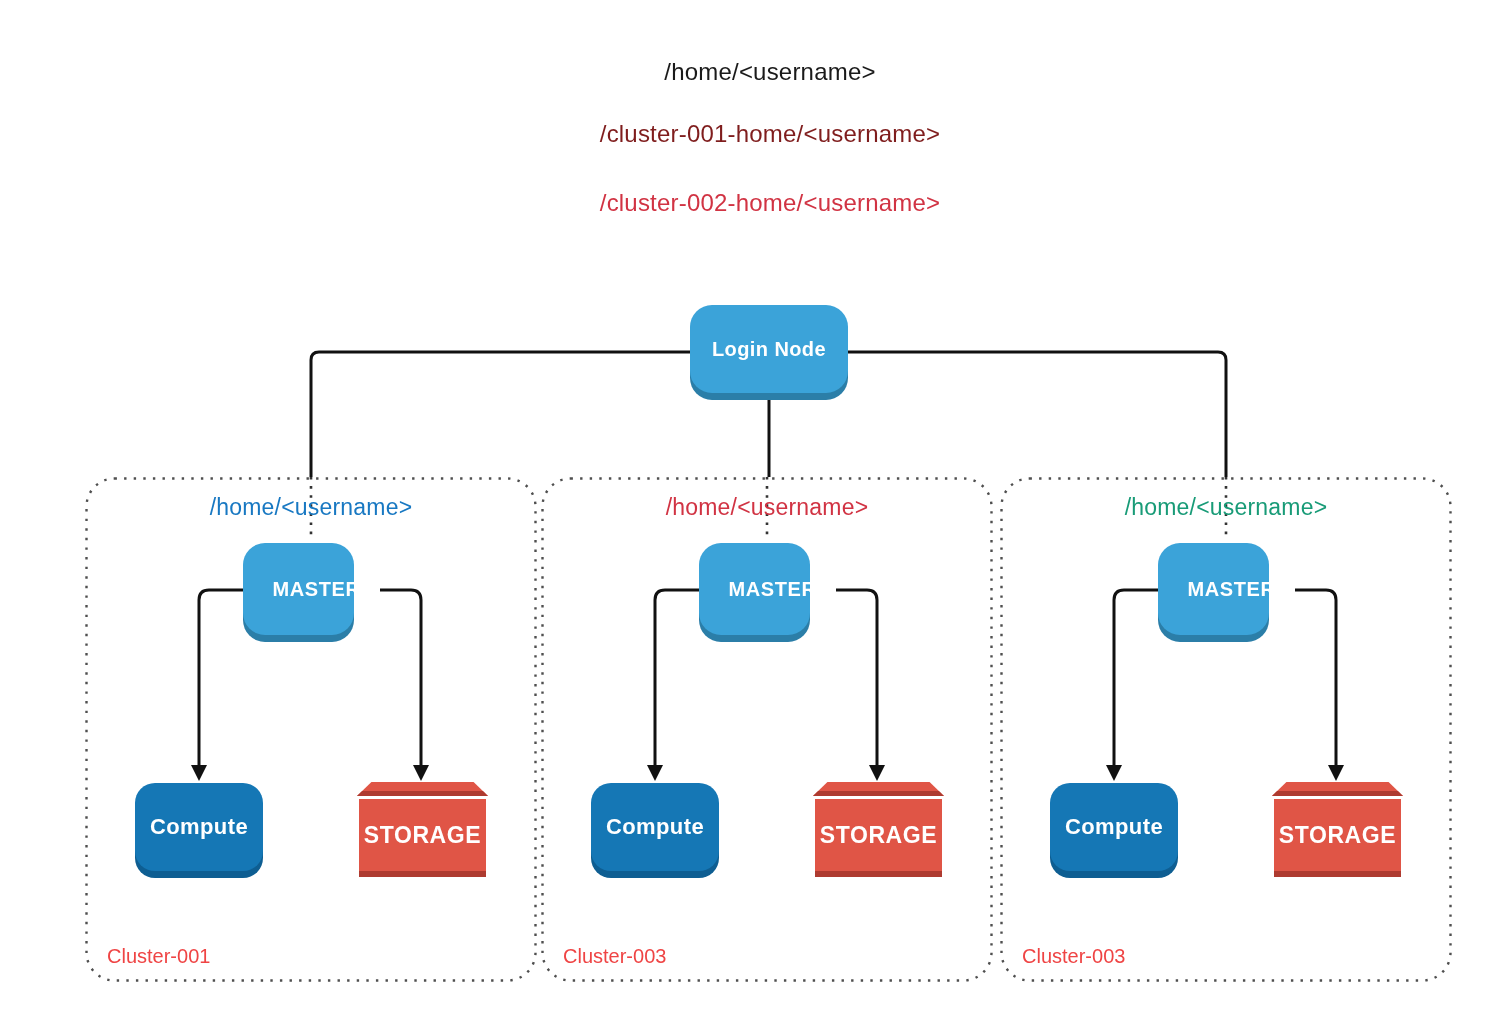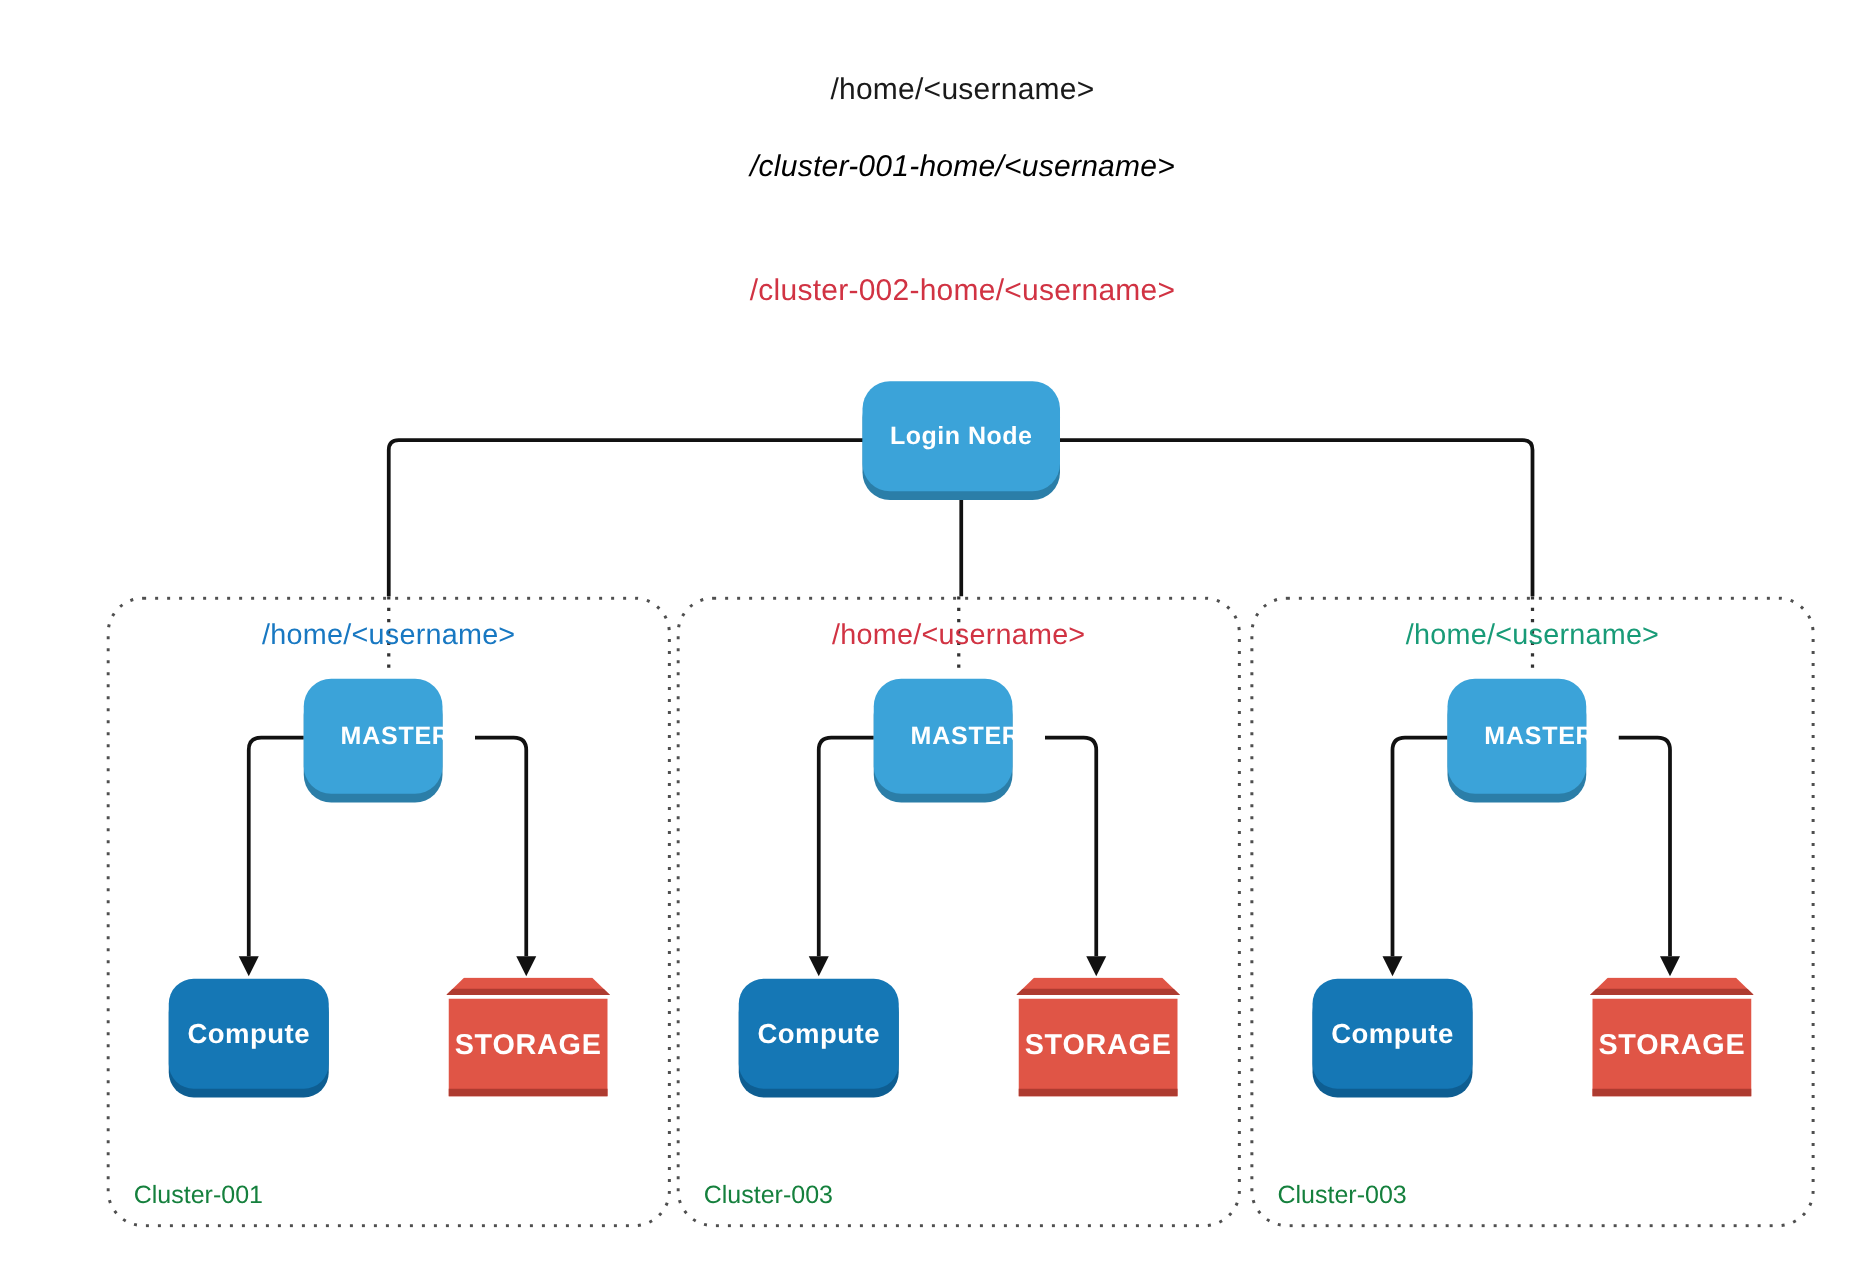--- a/index.html
+++ b/index.html
@@ -20,21 +20,21 @@
     pointer-events: none;
   }
   .path-line {
     position: absolute; left: 0; width: 100%;
     text-align: center;
     font-size: 24px; line-height: 30px; font-weight: 500;
     letter-spacing: 0.2px;
   }
   .path-line.l1 { top: 57px;  color: var(--path-black); }
   .path-line.l2 { top: 119px; }
-  .path-line.l3 { top: 188px; margin-top: 30px; }
+  .path-line.l3 { top: 188px; }
   .path-line.l4 { top: 251px; }
 
   
   svg.connectors { position: absolute; left: 0; top: 0; pointer-events: none; }
   .solid-line   { stroke: var(--connector-black); stroke-width: 3; fill: none; }
   .dotted-line  { stroke: #333333; stroke-width: 2.6; fill: none; stroke-dasharray: 2.6 6.5; }
   .arrow-head   { fill: var(--connector-black); stroke: none; }
   .cluster-border {
     stroke: var(--border-dot-gray); stroke-width: 2.4; fill: none;
     stroke-dasharray: 2.4 7.2;
@@ -96,34 +96,34 @@
     position: absolute; top: 477px; width: 452px; height: 505px;
   }
   .cluster-svg { position: absolute; left: 0; top: 0; }
   .home-path {
     position: absolute; left: 0; top: 17px; width: 100%;
     text-align: center;
     font-size: 23px; font-weight: 500; letter-spacing: 0.2px;
   }
   .cluster-label {
     position: absolute; left: 22px; bottom: 14px;
-    font-size: 20px; color: #15803d; font-weight: 400;
+    font-size: 20px; color: #ef4444; font-weight: 400;
   }
   .cluster.c1 { left: 85px; }
   .cluster.c2 { left: 541px; }
   .cluster.c3 { left: 1000px; }
 </style>
 </head>
 <body>
 
 <div class="canvas">
 
   <div class="path-list">
     <div class="path-line l1">/home/&lt;username&gt;</div>
-    <div class="path-line l2" style="color: #000000; font-style: italic;">/cluster-001-home/&lt;username&gt;</div>
+    <div class="path-line l2" style="color: #7f1d1d;">/cluster-001-home/&lt;username&gt;</div>
     <div class="path-line l3" style="color: rgb(209, 51, 67);">/cluster-002-home/&lt;username&gt;</div>
   </div>
 
   <svg class="connectors" width="1501" height="1024" viewBox="0 0 1501 1024">
     <path class="solid-line" d="M 700 352 H 319 Q 311 352 311 360 V 477"></path>
     <path class="solid-line" d="M 840 352 H 1218 Q 1226 352 1226 360 V 477"></path>
     <path class="solid-line" d="M 769 390 V 477"></path>
   </svg>
 
   <div class="node login-node">

